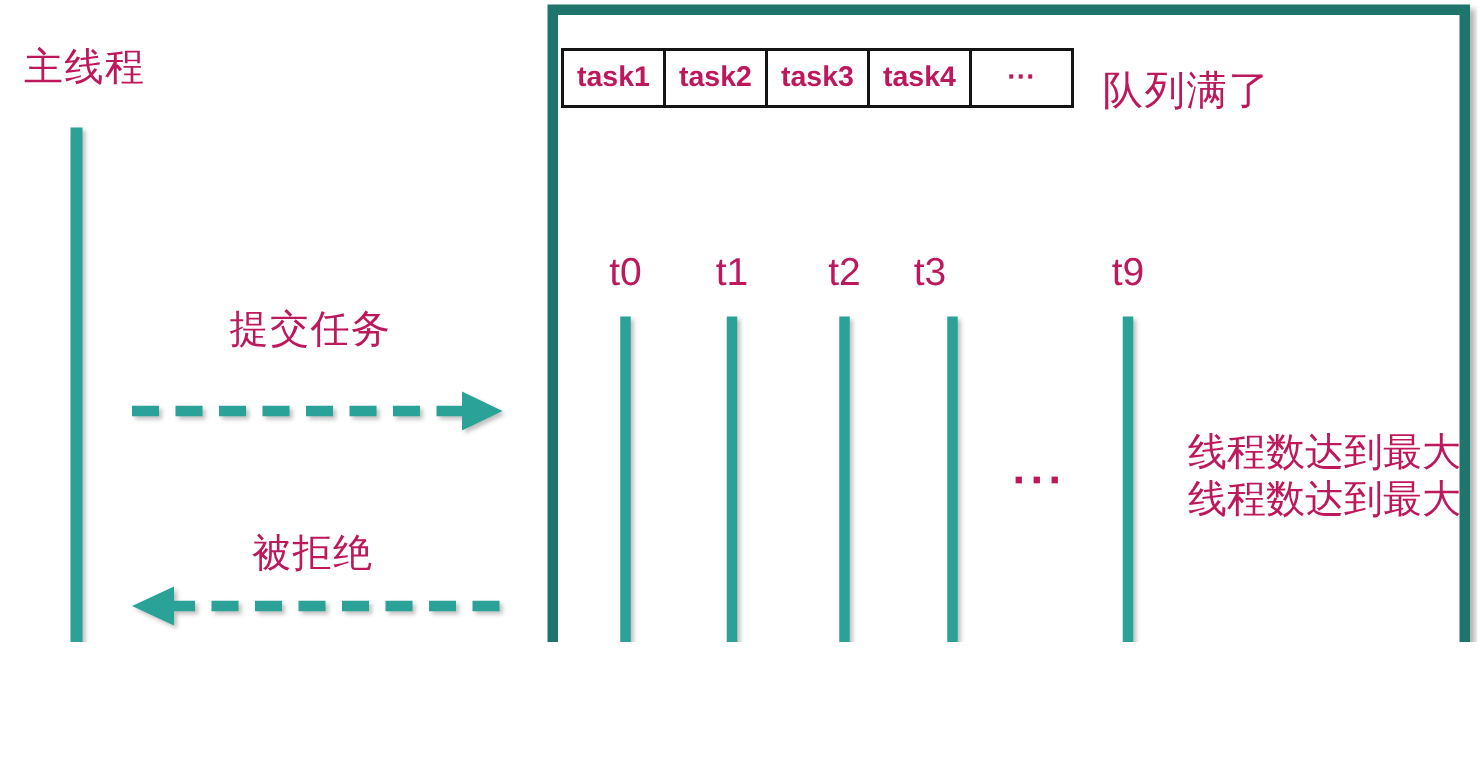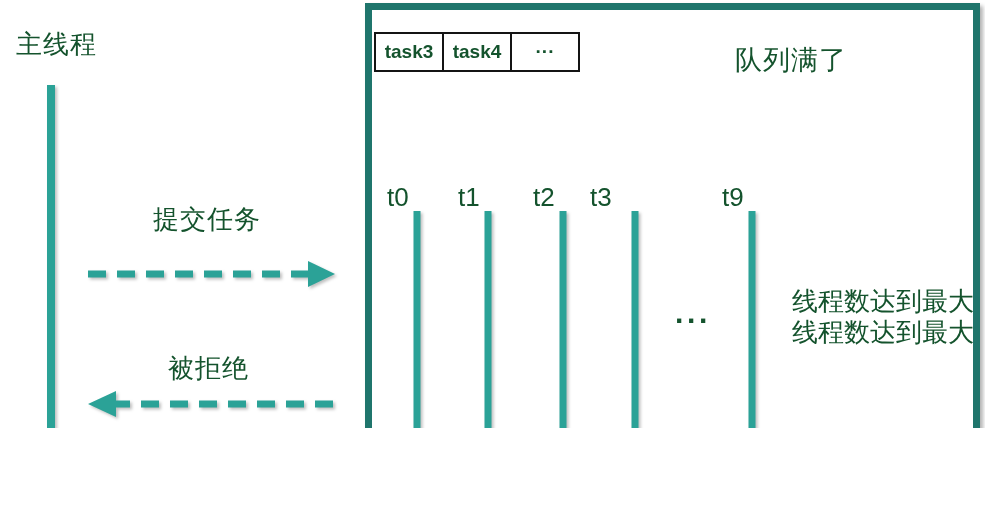--- a/index.html
+++ b/index.html
@@ -1,21 +1,21 @@
 <!DOCTYPE html>
 <html><head>
 <meta charset="utf-8">
 <style>
   html,body { margin:0; padding:0; background:#ffffff; }
   #canvas {
     position:relative;
     width:985px; height:428px;
     background:#ffffff;
     font-family:"Liberation Sans","DejaVu Sans",sans-serif;
-    color:#14532d;
+    color:#be185d;
     overflow:hidden;
   }
   .abs { position:absolute; }
   .cn  { font-size:26px; letter-spacing:1px; white-space:nowrap; }
   .pool-box {
     left:365px; top:3px; width:615px; height:494px;
     border:7px solid #1f756c;
     box-sizing:border-box;
     background:#ffffff;
     box-shadow:3px 3px 4px rgba(0,0,0,0.30);
@@ -27,22 +27,22 @@
     width:70px; height:40px;
     box-sizing:border-box;
     border:2px solid #141414;
     background:#ffffff;
     display:flex; align-items:center; justify-content:center;
     font-size:19px; font-weight:bold;
   }
   .queue-cell + .queue-cell { margin-left:-2px; }
   .queue-full { left:735px; top:42px; font-size:27px; }
   .t-label {
-    top:166px; width:60px; text-align:left;
-    font-size:26px; white-space:nowrap;margin-top:16px;
+    top:166px; width:60px; text-align:center;
+    font-size:26px; white-space:nowrap;
   }
   .dots-mid {
     left:663px; top:304px; width:60px; text-align:center;
     font-size:30px; font-weight:bold; letter-spacing:2px;
   }
   .status-label {
     left:752px; top:286px; width:222px;
     text-align:right; font-size:26px; line-height:31px;
     white-space:nowrap;
   }
@@ -85,20 +85,22 @@
       <line x1="752" y1="211" x2="752" y2="470" stroke-width="7"></line>
       <polygon points="742,466 762,466 752,487" stroke="none"></polygon>
     </g>
   </svg>
 
   <div class="abs cn main-thread-label">主线程</div>
   <div class="abs cn submit-label">提交任务</div>
   <div class="abs cn reject-label">被拒绝</div>
 
   <div class="abs queue">
+    <div class="queue-cell">task1</div>
+    <div class="queue-cell">task2</div>
     <div class="queue-cell">task3</div>
     <div class="queue-cell">task4</div>
     <div class="queue-cell">···</div>
   </div>
   <div class="abs cn queue-full">队列满了</div>
 
   <div class="abs t-label" style="left:387px;">t0</div>
   <div class="abs t-label" style="left:458px;">t1</div>
   <div class="abs t-label" style="left:533px;">t2</div>
   <div class="abs t-label" style="left:590px;">t3</div>

